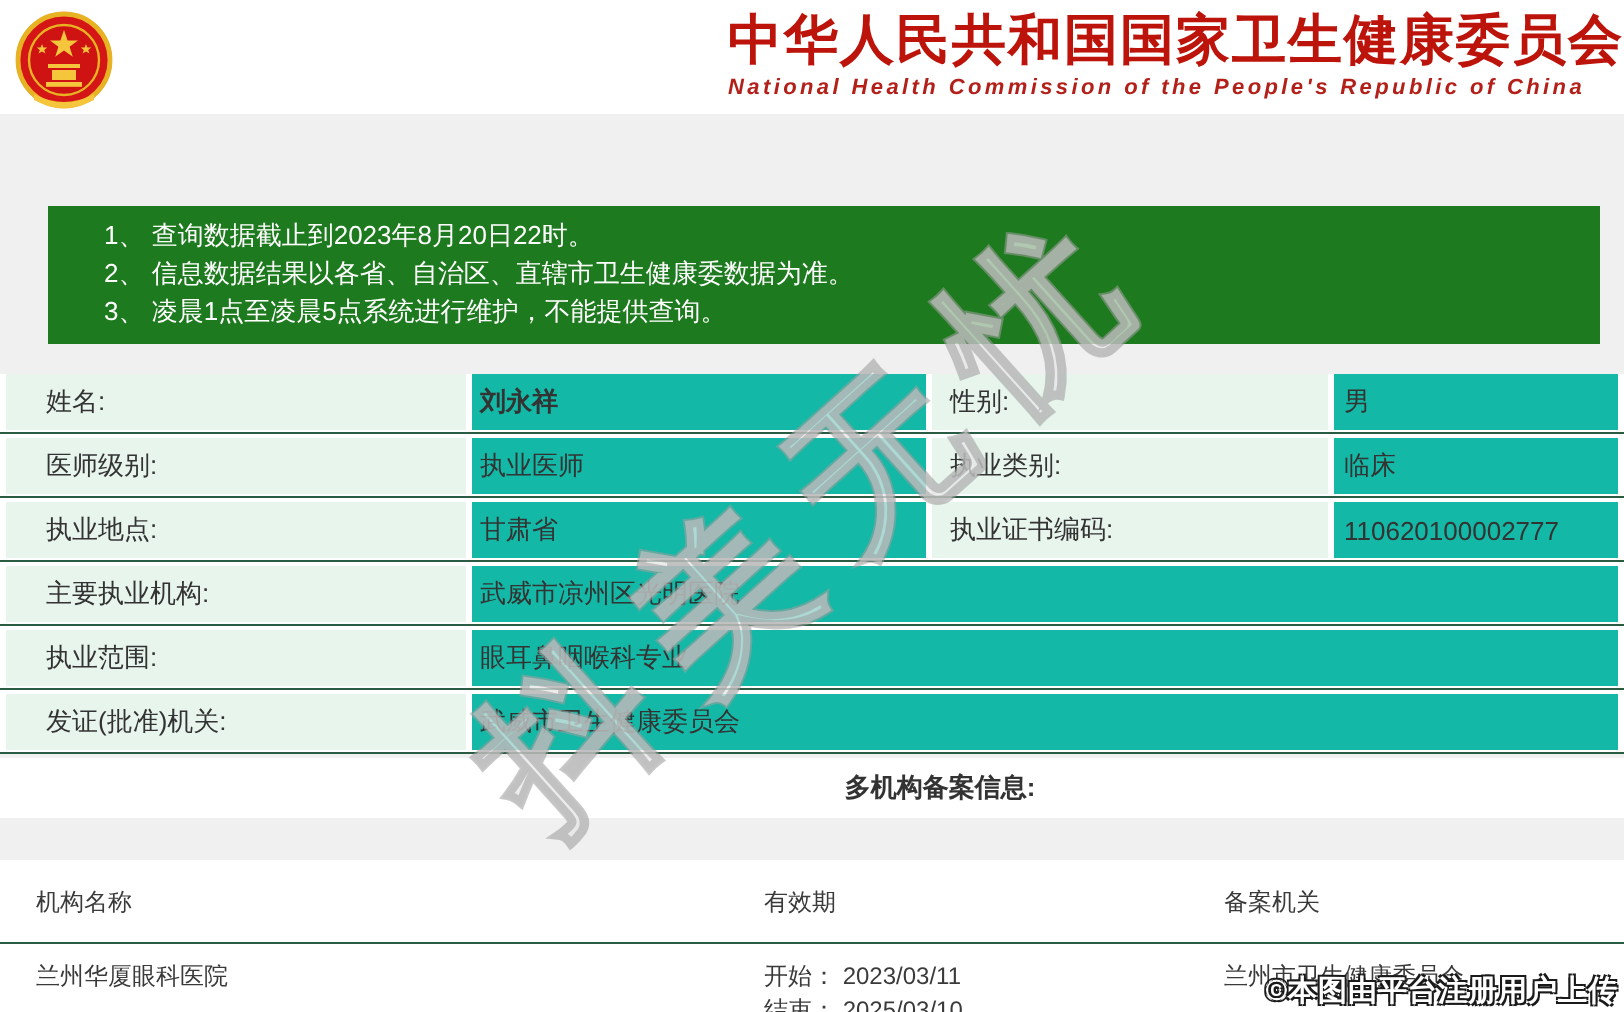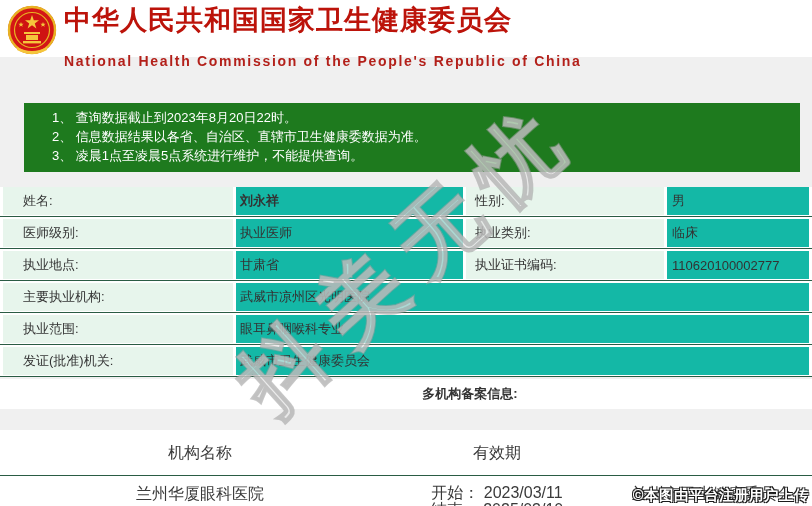--- a/index.html
+++ b/index.html
@@ -10,31 +10,31 @@
   .page{
     position:relative;
     width:812px;height:506px;
     background:#f0f0f0;
     overflow:hidden;
   }
   
   .header{
     height:57px;background:#ffffff;
     display:flex;align-items:flex-start;
-    padding:3px 0 0 7px;box-sizing:border-box;
+    padding:3px 0 0 7px;box-sizing:border-box;justify-content:space-between;
   }
   .emblem{width:50px;height:56px;flex:0 0 auto;}
   .header-text{margin-left:7px;padding-top:2px;}
   .site-title{
     font-size:27px;font-weight:bold;color:#bc130a;
     letter-spacing:1px;line-height:31px;white-space:nowrap;
   }
   .site-subtitle{
-    font-size:14px;font-weight:bold;color:#b3201a;
-    letter-spacing:1.7px;margin-top:17px;white-space:nowrap;
+    font-size:11px;font-weight:bold;color:#b3201a;
+    letter-spacing:1.7px;margin-top:2px;white-space:nowrap;font-style:italic;
   }
   
   .notice{
     margin:46px 12px 15px 24px;
     background:#1e7a1e;
     color:#ffffff;
     font-size:13px;line-height:19px;
     padding:5px 10px 7px 28px;
   }
   .notice-line{white-space:nowrap;}
@@ -66,21 +66,21 @@
   .section-title span{transform:translateX(64px);}
   .graygap{height:21px;background:#f0f0f0;}
   
   .btable{background:#ffffff;height:78px;box-sizing:border-box;}
   .brow{display:flex;}
   .bhead{padding:13px 0 11px 0;}
   .bdata{padding-top:8px;}
   .bc1{width:382px;padding-left:18px;box-sizing:border-box;}
   .bc2{width:230px;box-sizing:border-box;}
   .bc3{flex:1;box-sizing:border-box;}
-  .bcell{font-size:16px;color:#3a3a3a;white-space:nowrap;text-align:center;}
+  .bcell{font-size:12px;color:#3a3a3a;white-space:nowrap;}
   .bline{border-top:1px solid #2a5c44;height:0;}
   .validity div{line-height:17px;}
   
   .wm-diag{
     position:absolute;left:128px;top:108px;width:560px;height:300px;
     display:flex;align-items:center;justify-content:center;
     transform:rotate(-42deg);
     font-size:84px;font-weight:bold;letter-spacing:20px;
     color:rgba(255,255,255,0.55);
     -webkit-text-stroke:2px rgba(158,158,158,0.55);
@@ -172,20 +172,21 @@
 
   <div class="section-title">
     <span>多机构备案信息:</span>
   </div>
   <div class="graygap"></div>
 
   <div class="btable">
     <div class="brow bhead">
       <div class="bcell bc1">机构名称</div>
       <div class="bcell bc2">有效期</div>
+      <div class="bcell bc3">备案机关</div>
     </div>
     <div class="bline"></div>
     <div class="brow bdata">
       <div class="bcell bc1">兰州华厦眼科医院</div>
       <div class="bcell bc2 validity">
         <div>开始： 2023/03/11</div>
         <div>结束： 2025/03/10</div>
       </div>
       <div class="bcell bc3">兰州市卫生健康委员会</div>
     </div>

